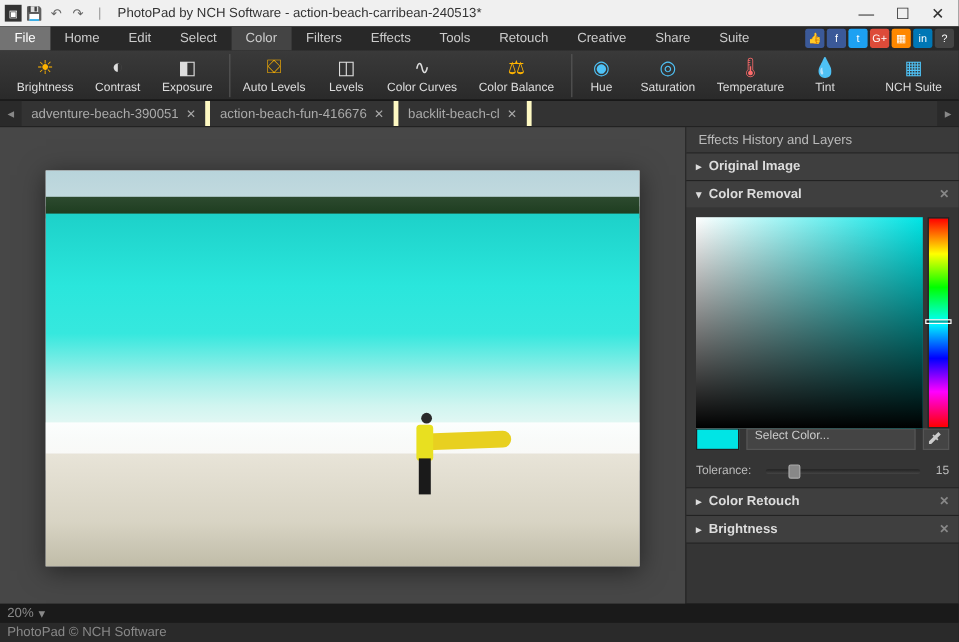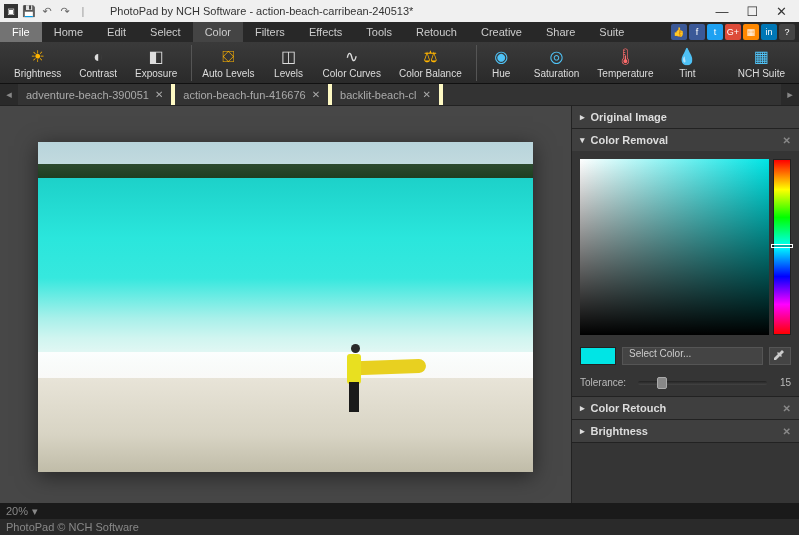--- a/index.html
+++ b/index.html
@@ -1,20 +1,20 @@
 <!DOCTYPE html>
 <html><head>
 <meta charset="utf-8">
 <style>
 *{margin:0;padding:0;box-sizing:border-box;font-family:'Segoe UI',Tahoma,sans-serif;font-size:11px;user-select:none}
 body{width:799px;height:535px;background:#1e1e1e;overflow:hidden;display:flex;flex-direction:column}
 .titlebar{height:22px;background:#f0f0f0;display:flex;align-items:center;padding:0 4px;color:#333}
 .titlebar .qat{display:flex;gap:4px;align-items:center}
 .titlebar .qat span{width:14px;height:14px;display:flex;align-items:center;justify-content:center}
-.title-text{margin-left:20px;font-size:11px}
+.title-text{margin-left:8px;font-size:11px}
 .win-controls{margin-left:auto;display:flex;gap:18px;padding-right:8px}
 .win-controls span{font-size:13px;cursor:default}
 .menubar{height:20px;background:#282828;display:flex;align-items:stretch;color:#ccc}
 .menubar .m{padding:0 12px;display:flex;align-items:center;cursor:pointer}
 .menubar .m.file{background:#737373;color:#fff}
 .menubar .m.active{background:#444}
 .menubar .social{margin-left:auto;display:flex;gap:2px;padding:0 4px;align-items:center}
 .menubar .social span{width:16px;height:16px;display:flex;align-items:center;justify-content:center;font-size:9px;color:#fff;border-radius:2px}
 .toolbar{height:42px;background:linear-gradient(#3a3a3a,#2a2a2a);display:flex;align-items:center;padding:0 6px;gap:2px;border-bottom:1px solid #111}
 .tool{display:flex;flex-direction:column;align-items:center;justify-content:center;padding:2px 8px;color:#ddd;cursor:pointer;min-width:48px}
@@ -44,21 +44,21 @@
 .panel-title{height:22px;background:#3a3a3a;color:#bbb;display:flex;align-items:center;padding:0 10px;font-size:11px;border-bottom:1px solid #222}
 .section{border-bottom:1px solid #222}
 .sec-head{height:22px;background:#3f3f3f;color:#ddd;display:flex;align-items:center;padding:0 8px;cursor:pointer;font-weight:600}
 .sec-head .chev{margin-right:6px;font-size:9px}
 .sec-head .sx{margin-left:auto;color:#888;font-size:10px}
 .sec-body{padding:8px;background:#353535}
 .color-picker{display:flex;gap:4px;height:176px}
 .sv-box{flex:1;background:linear-gradient(to bottom,rgba(0,0,0,0),#000),linear-gradient(to right,#fff,#00e5e5);position:relative;cursor:crosshair}
 .hue-bar{width:18px;background:linear-gradient(to bottom,#ff0000 0%,#ffff00 17%,#00ff00 33%,#00ffff 50%,#0000ff 67%,#ff00ff 83%,#ff0000 100%);position:relative;cursor:pointer;border:1px solid #222}
 .hue-ind{position:absolute;left:-3px;right:-3px;height:4px;top:48%;border:1px solid #fff;background:rgba(0,0,0,.3)}
-.color-row{display:flex;align-items:center;margin-top:12px;gap:6px}
+.color-row{display:flex;align-items:center;margin-top:0;gap:6px}
 .swatch{width:36px;height:18px;background:#00e5e5;border:1px solid #222}
 .sel-btn{flex:1;height:18px;background:#444;color:#ccc;border:1px solid #555;text-align:left;padding:0 6px;cursor:pointer;font-size:10px}
 .eyedrop{width:22px;height:18px;background:#444;border:1px solid #555;display:flex;align-items:center;justify-content:center;cursor:pointer;color:#ccc}
 .slider-row{display:flex;align-items:center;margin-top:12px;color:#bbb;gap:6px}
 .slider-row label{width:52px;font-size:10px}
 .slider{flex:1;height:4px;background:linear-gradient(#222,#444);border-radius:2px;position:relative;cursor:pointer}
 .thumb{position:absolute;top:-4px;width:10px;height:12px;background:#888;border:1px solid #aaa;border-radius:2px}
 .slider-row .val{width:18px;text-align:right;font-size:10px}
 .statusbar{height:16px;background:#1a1a1a;color:#888;display:flex;align-items:center;padding:0 6px;font-size:10px}
 .footbar{height:16px;background:#2a2a2a;color:#888;display:flex;align-items:center;padding:0 6px;font-size:10px}
@@ -187,20 +187,21 @@
       <div class="board"></div>
       <div class="surfer">
           <div class="head"></div>
           <div class="body"></div>
           <div class="legs"></div>
         </div>
     </div>
   </div>
 
   <div class="side-panel">
+    <div class="panel-title">Effects History and Layers</div>
 
     <div class="section">
       <div class="sec-head">
         <span class="chev">▸</span>
         <span>Original Image</span>
       </div>
     </div>
 
     <div class="section">
       <div class="sec-head">

